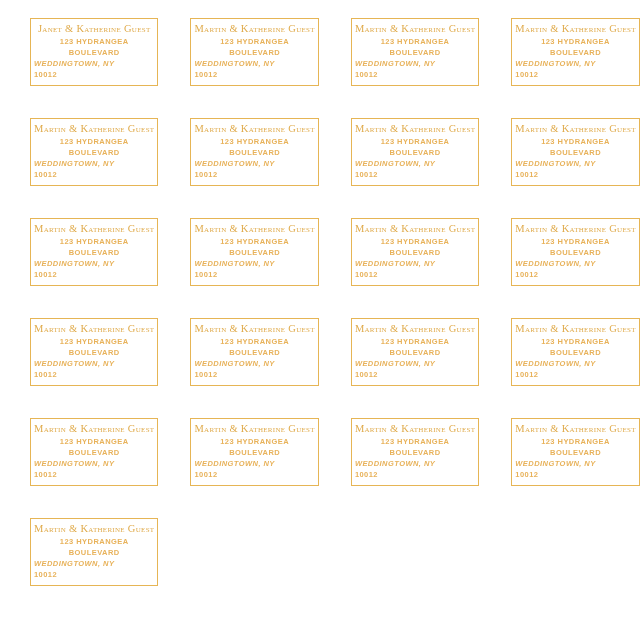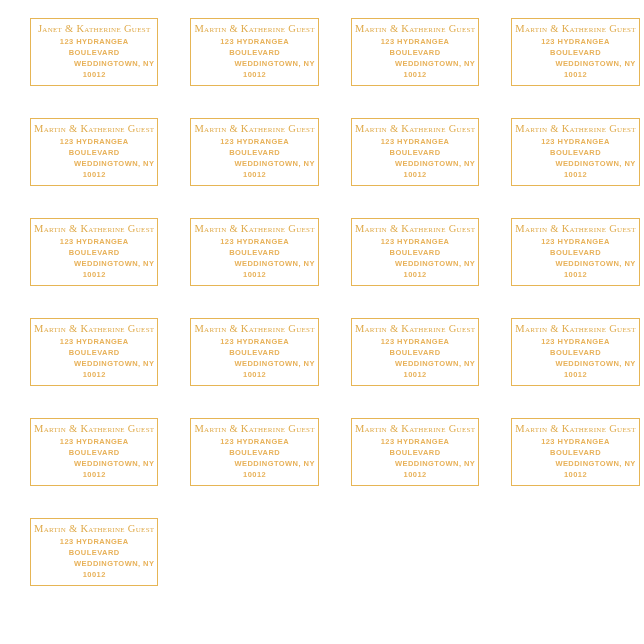--- a/index.html
+++ b/index.html
@@ -77,22 +77,22 @@
     font-weight: bold;
     letter-spacing: 0.45px;
     color: #e8b25a;
     line-height: 1.45;
     text-align: center;
   }
   .label-street, .label-city, .label-zip {
     display: block;
   }
   .label-street { }
-  .label-city { text-align: right; }
-  .label-zip { text-align: center; }
+  .label-city { text-align: left; font-style: italic; }
+  .label-zip { text-align: left; }
 
   .footer {
     margin-top: 6px;
     width: 612px;
     height: 26px;
     display: flex;
     align-items: center;
     justify-content: center;
     border-top: 1px solid #dddddd;
   }

